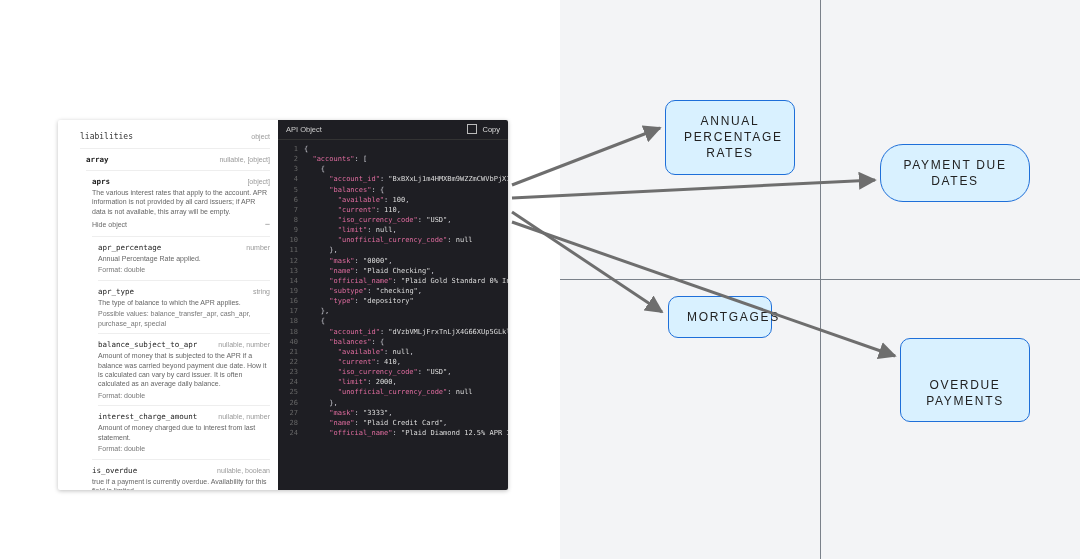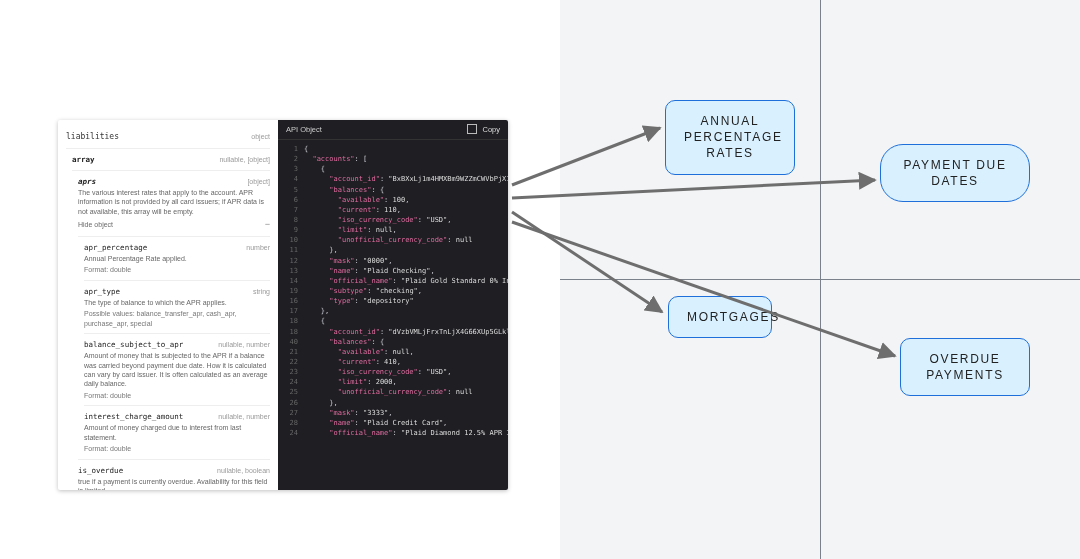--- a/index.html
+++ b/index.html
@@ -20,21 +20,21 @@
   
   svg.arrows { position: absolute; left: 0; top: 0; width: 1080px; height: 559px; pointer-events: none; }
   .arrow { stroke: #6e6e6e; stroke-width: 3; fill: none; }
 
   
   .doc-card {
     position: absolute; left: 58px; top: 120px; width: 450px; height: 370px;
     background: #fff; box-shadow: 0 1px 4px rgba(0,0,0,0.25); border-radius: 2px; overflow: hidden;
     display: flex; font-size: 7.5px; color: #333;
   }
-  .doc-left { width: 228px; padding: 6px 8px 8px 8px; overflow: hidden; line-height: 1.35; }
+  .doc-left { width: 228px; padding: 6px 8px 8px 8px; overflow: hidden; line-height: 1.35; margin-left: 14px; }
   .doc-right { width: 230px; background: #1e1e23; color: #ddd; font-family: ui-monospace, Menlo, Consolas, monospace; font-size: 7px; position: relative; }
   .doc-right-header { display: flex; justify-content: space-between; align-items: center; padding: 5px 8px; color: #ccc; font-size: 7.5px; border-bottom: 1px solid #333; font-family: -apple-system, Helvetica, Arial, sans-serif; }
   .copy-btn { display: inline-flex; align-items: center; gap: 5px; color: #ddd; }
   .copy-icon { width: 8px; height: 8px; border: 1px solid #bbb; position: relative; }
   .copy-icon::after { content: ""; position: absolute; width: 8px; height: 8px; border: 1px solid #bbb; left: -3px; top: -3px; background: #1e1e23; }
 
   .code-block { padding: 4px 6px 8px 6px; line-height: 1.45; white-space: pre; overflow: hidden; }
   .gut { color: #666; display: inline-block; width: 14px; text-align: right; margin-right: 6px; }
   .k { color: #e06c9f; } 
   .p { color: #c8c8d0; } 
@@ -68,21 +68,21 @@
 RATES</span>
     </div>
   <div class="box" style="left: 880px; top: 144px; width: 150px; border-radius: 23px;">
       <span style="white-space: pre-line; display:block;">PAYMENT DUE
 DATES</span>
     </div>
   <div class="box" style="left: 668px; top: 296px; width: 104px;">
       <span style="white-space: pre-line; display:block;">MORTGAGES</span>
     </div>
   <div class="box" style="left: 900px; top: 338px; width: 130px;">
-      <span style="white-space: pre-line; display:block;">OVERDUE
+      <span style="white-space: pre-line; display:block;margin-top:26px;">OVERDUE
 PAYMENTS</span>
     </div>
 
   <svg class="arrows">
     <defs>
       <marker id="ah" viewBox="0 0 10 10" refX="9" refY="5" markerWidth="6" markerHeight="6" orient="auto-start-reverse">
         <path d="M 0 0 L 10 5 L 0 10 z" fill="#6e6e6e"></path>
       </marker>
     </defs>
     <line class="arrow" x1="512" y1="185" x2="660" y2="128" marker-end="url(#ah)"></line>
@@ -99,21 +99,21 @@
         </div>
       <hr class="hr">
       <div class="indent-1">
         <div class="field-row">
             <span class="field-name" style="font-weight:600;">array</span>
             <span class="field-type">nullable, [object]</span>
           </div>
         <hr class="hr">
         <div class="indent-1">
           <div class="field-row">
-              <span class="field-name" style="font-weight:600;font-style:italic;">aprs</span>
+              <span class="field-name" style="font-weight:600;">aprs</span>
               <span class="field-type">[object]</span>
             </div>
           <div class="field-desc">The various interest rates that apply to the account. APR information is not provided by all card issuers; if APR data is not available, this array will be empty.</div>
           <div class="hide-row">
               <span class="hide-link">Hide object</span>
               <span class="minus">−</span>
             </div>
           <hr class="hr">
           <div class="indent-1">
             <div class="field-row">

